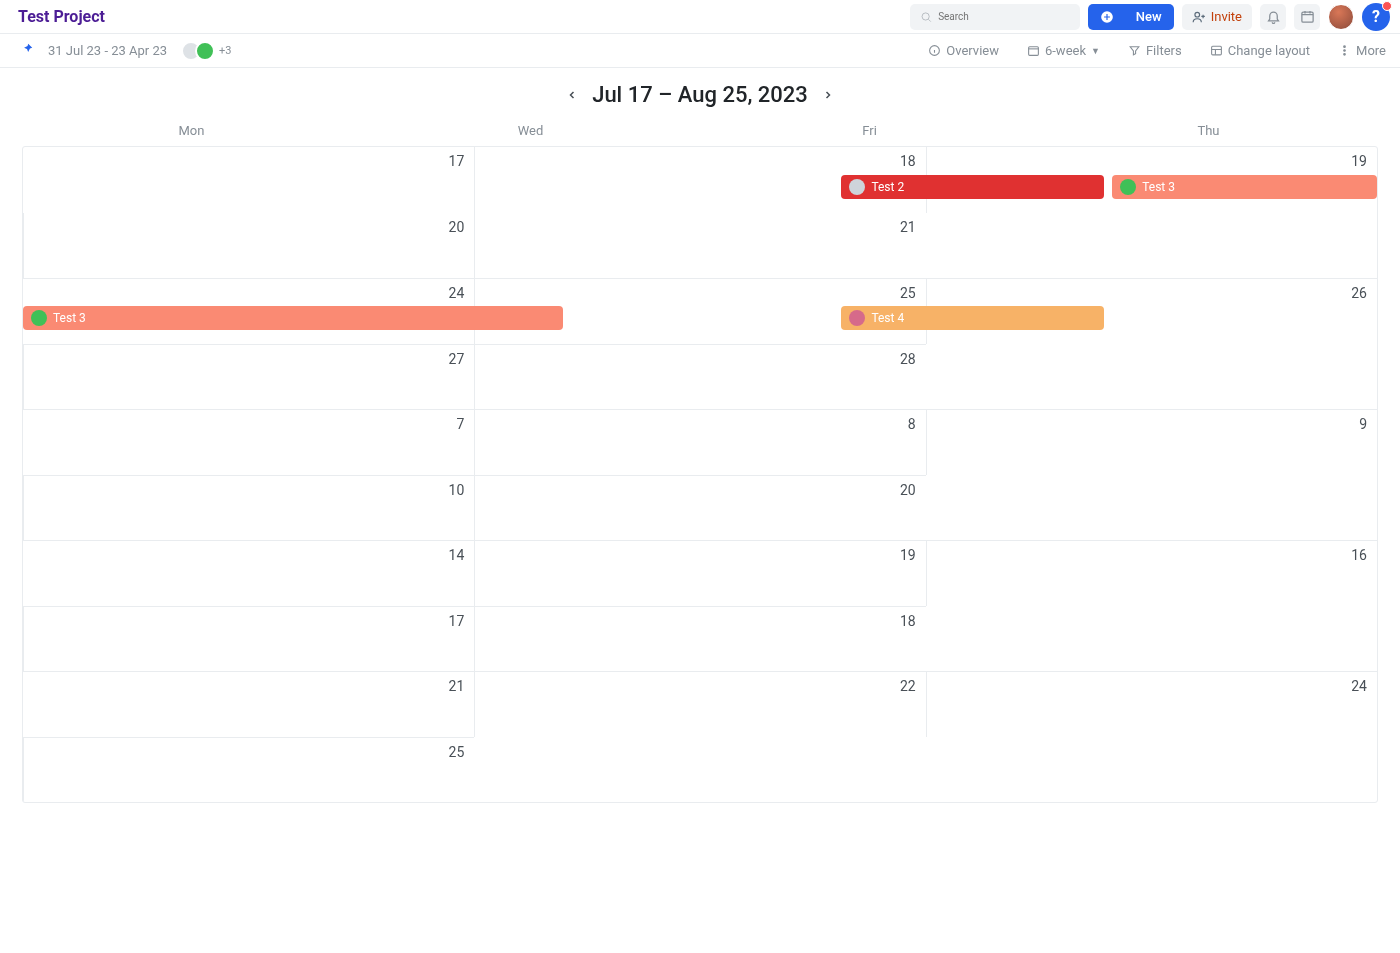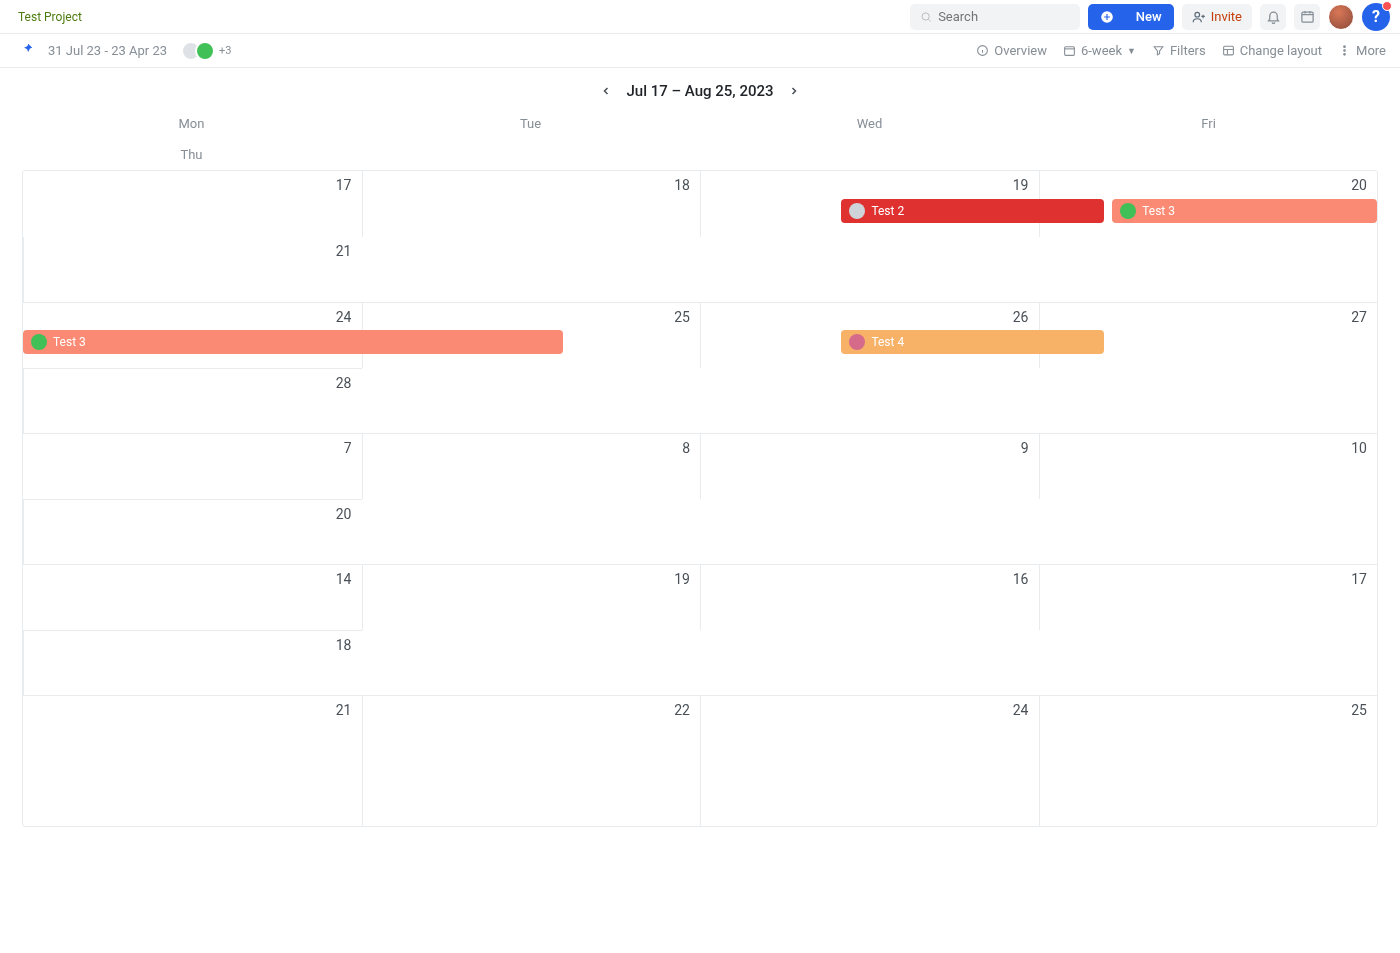--- a/index.html
+++ b/index.html
@@ -7,32 +7,32 @@
 
   
   .topbar {
     height: 34px;
     display: flex;
     align-items: center;
     justify-content: space-between;
     padding: 0 10px 0 18px;
     border-bottom: 1px solid #e9ecef;
   }
-  .topbar h1 { font-size: 12px; font-weight: 400; color: #4d7c0f; }
+  .topbar h1 { font-size: 16px; font-weight: 700; color: #4c1d95; }
   .topbar-right { display: flex; align-items: center; gap: 8px; }
   .search-wrap {
     display: flex; align-items: center;
     background: #f1f3f5; border-radius: 5px;
     padding: 4px 10px; width: 170px; height: 26px;
     gap: 6px;
   }
   .search-wrap svg { width: 14px; height: 14px; stroke: #868e96; fill:none; }
   .search-wrap input {
     border: none; background: transparent; outline: none;
-    font-size: 13px; color: #404040; width: 100%;
+    font-size: 10px; color: #404040; width: 100%;
   }
   .btn-primary {
     display: flex; align-items: center; gap: 22px;
     background: #2563eb; color: #fff; border: none;
     font-size: 13px; font-weight: 500;
     padding: 5px 12px; border-radius: 5px; cursor: pointer;
     height: 26px;
   }
   .btn-primary svg { width: 14px; height: 14px; fill: #fff; }
   .btn-secondary {
@@ -68,37 +68,37 @@
   }
   .subbar-left{display:flex;align-items:center;gap:14px;}
   .pin-icon svg{width:14px;height:14px;fill:#2563eb;}
   .daterange{color:#868e96;font-size:13px;}
   .avatar-stack{display:flex;align-items:center;}
   .avatar-s{width:20px;height:20px;border-radius:50%;border:2px solid #fff;margin-left:-6px;}
   .avatar-s:first-child{margin-left:0;}
   .av-gray{background:#dee2e6;}
   .av-green{background:#40c057;}
   .avatar-more{font-size:11px;color:#868e96;margin-left:4px;}
-  .subbar-right{display:flex;align-items:center;gap:16px;}
+  .subbar-right{display:flex;align-items:center;gap:28px;}
   .tool{display:flex;align-items:center;gap:5px;cursor:pointer;color:#868e96;font-size:13px;}
   .tool svg{width:13px;height:13px;stroke:#868e96;fill:none;stroke-width:2;}
   .tool .caret{font-size:9px;}
 
   
   .datenav{display:flex;align-items:center;justify-content:center;gap:14px;padding:14px 0 8px 0;}
-  .datenav h2{font-size:15px;font-weight:500;color:#212529;}
+  .datenav h2{font-size:22px;font-weight:500;color:#212529;}
   .nav-arrow{cursor:pointer;display:flex;align-items:center;}
   .nav-arrow svg{width:12px;height:12px;stroke:#495057;fill:none;stroke-width:3;}
 
   
   .calendar{padding:0 22px 20px 22px;}
   .cal-head{display:grid;grid-template-columns:repeat(4,1fr);}
   .cal-head div{text-align:center;font-size:13px;color:#868e96;padding:8px 0;}
   .cal-body{border:1px solid #e9ecef;border-radius:3px;overflow:hidden;}
-  .cal-row{display:grid;grid-template-columns:repeat(4,1fr);position:relative;height:131px;}
+  .cal-row{display:grid;grid-template-columns:repeat(3,1fr);position:relative;height:131px;}
   .cal-row + .cal-row .cal-cell{border-top:1px solid #e9ecef;}
   .cal-cell{border-left:1px solid #e9ecef;position:relative;}
   .cal-cell:first-child{border-left:none;}
   .date-num{position:absolute;top:6px;right:10px;font-size:14px;color:#495057;}
   .events-layer{position:absolute;left:0;right:0;top:28px;height:auto;}
   .event{
     position:absolute;height:24px;border-radius:4px;
     display:flex;align-items:center;gap:6px;padding:0 8px;
     font-size:12px;color:#fff;cursor:pointer;
   }
@@ -219,21 +219,20 @@
   <span class="nav-arrow">
     <svg viewBox="0 0 24 24">
         <polyline points="9 18 15 12 9 6"></polyline>
       </svg>
   </span>
 </div>
 
 <div class="calendar">
   <div class="cal-head" id="cal-head">
       <div>Mon</div>
-      <div>Tue</div>
       <div>Wed</div>
       <div>Fri</div>
       <div>Thu</div>
     </div>
   <div class="cal-body" id="cal-body">
       <div class="cal-row">
         <div class="cal-cell">
           <div class="date-num">17</div>
         </div>
         <div class="cal-cell">

